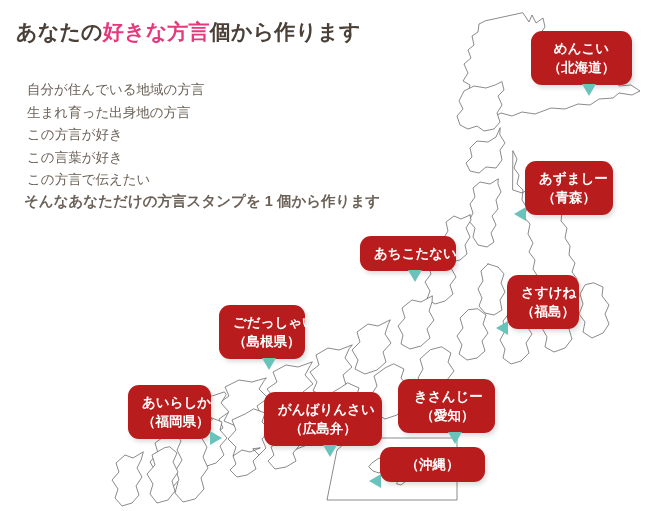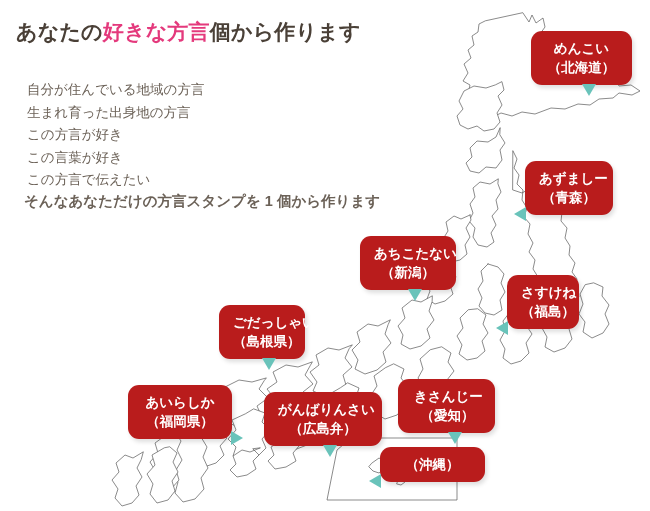--- a/index.html
+++ b/index.html
@@ -203,39 +203,38 @@
     <span class="l2">（北海道）</span>
   </div>
 
   <div class="bubble tail-left" style="left:525px; top:161px; width:88px;">
     <span class="l1">あずましー</span>
     <span class="l2">（青森）</span>
   </div>
 
   <div class="bubble tail-down" style="left:360px; top:236px; width:96px;">
     <span class="l1">あちこたない</span>
-    <span class="l2">（新潟）</span>
   </div>
 
   <div class="bubble tail-left" style="left:507px; top:275px; width:72px;">
     <span class="l1">さすけね</span>
     <span class="l2">（福島）</span>
   </div>
 
   <div class="bubble tail-down" style="left:219px; top:305px; width:86px;">
     <span class="l1">ごだっしゃい</span>
     <span class="l2">（島根県）</span>
   </div>
 
   <div class="bubble tail-down" style="left:398px; top:379px; width:97px;padding-left:16px;">
     <span class="l1">きさんじー</span>
     <span class="l2">（愛知）</span>
   </div>
 
-  <div class="bubble tail-right" style="left:128px; top:385px; width:104px;">
+  <div class="bubble tail-right" style="left:128px; top:385px; width:83px;">
     <span class="l1">あいらしか</span>
     <span class="l2">（福岡県）</span>
   </div>
 
   <div class="bubble tail-down" style="left:264px; top:392px; width:118px;">
     <span class="l1">がんばりんさい</span>
     <span class="l2">（広島弁）</span>
   </div>
 
   <div class="bubble tail-left" style="left:380px; top:447px; width:105px;">

